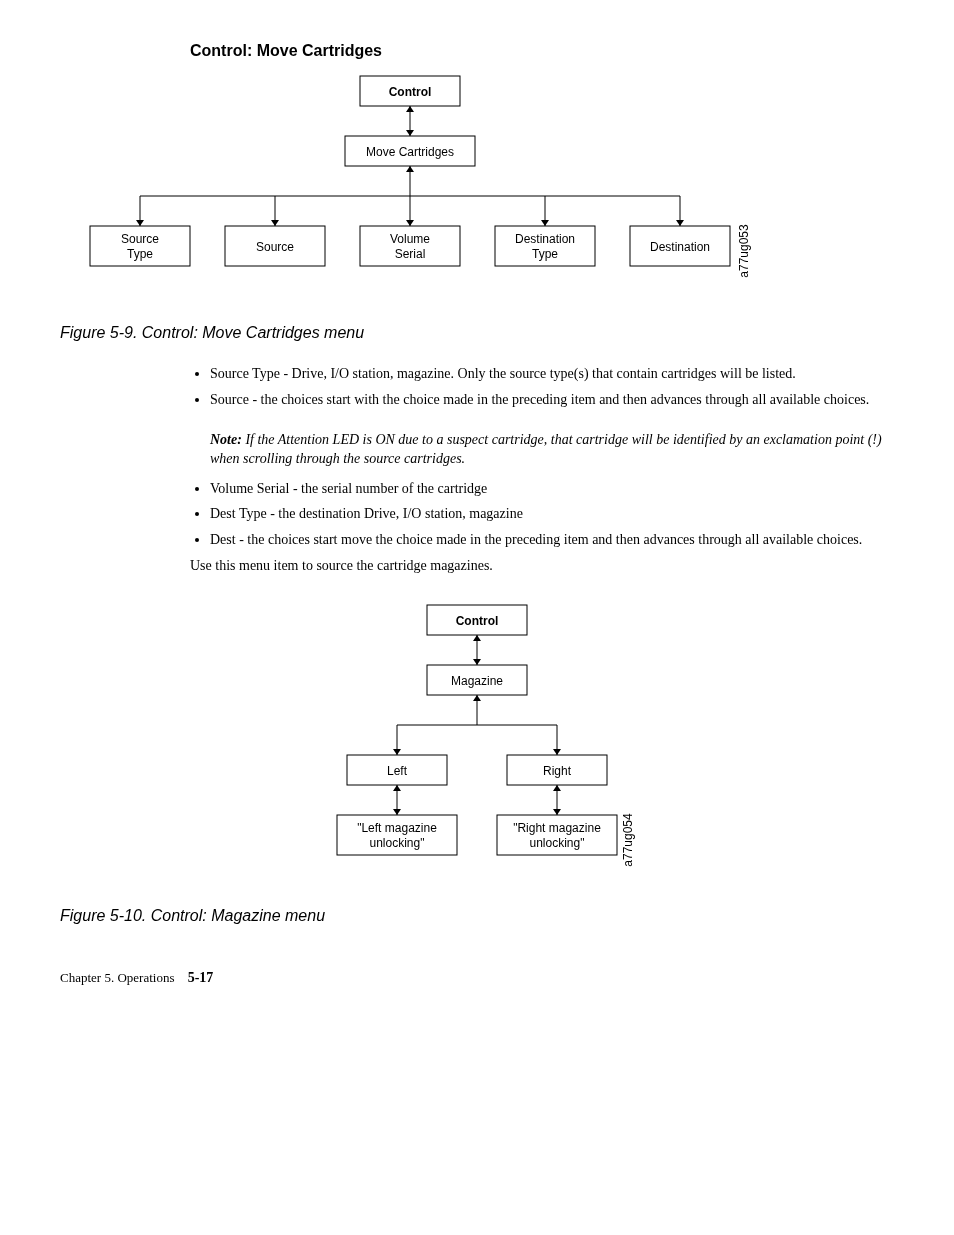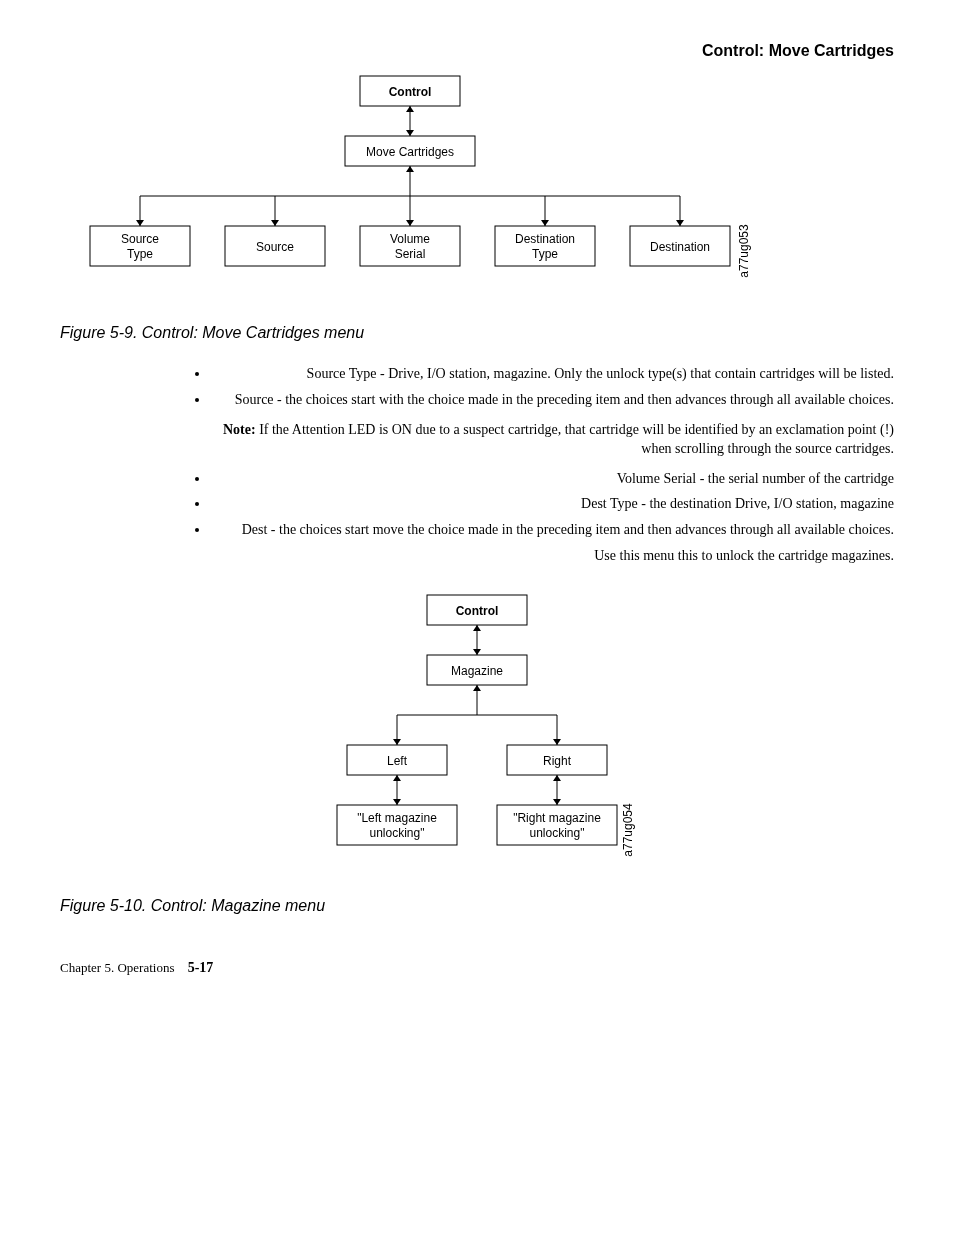--- a/index.html
+++ b/index.html
@@ -14,41 +14,41 @@
     font-family: Arial, Helvetica, sans-serif;
     font-weight: bold;
     font-size: 16px;
     margin-bottom: 4px;
   }
   .section-intro {
     margin-bottom: 20px;
   }
   .content-block {
     margin-left: 130px;
-    text-align: right;
   }
   .diagram {
     margin: 0 auto 20px auto;
   }
   .figure-caption {
     font-family: Arial, Helvetica, sans-serif;
     font-style: italic;
     font-size: 16px;
     margin: 10px 0 20px 0;
   }
   ul.bullets {
     list-style-type: disc;
     padding-left: 20px;
     margin: 6px 0;
   }
   ul.bullets li {
     margin-bottom: 6px;
   }
   .note-block {
-    margin: 10px 0 10px 20px;
+    margin: 20px 0 10px 20px;
+    font-style: italic;
   }
   .note-label {
     font-weight: bold;
   }
   .footer {
     margin-top: 40px;
     font-size: 13px;
   }
   .page-num {
     font-weight: bold;
@@ -113,34 +113,34 @@
   <rect x="570" y="160" width="100" height="40" fill="none" stroke="black"></rect>
   <text x="620" y="185" text-anchor="middle">Destination</text>
 
   <text x="688" y="185" text-anchor="middle" font-size="9" transform="rotate(-90 688 185)">a77ug053</text>
 </svg>
 
 <div class="figure-caption">Figure 5-9. Control: Move Cartridges menu</div>
 
 <div class="content-block">
   <ul class="bullets">
-    <li>Source Type - Drive, I/O station, magazine. Only the unlock type(s) that contain cartridges will be listed.</li>
+    <li>Source Type - Drive, I/O station, magazine. Only the source type(s) that contain cartridges will be listed.</li>
     <li>Source - the choices start with the choice made in the preceding item and then advances through all available choices.</li>
   </ul>
   <div class="note-block">
     <span class="note-label">Note:</span>
     <span>If the Attention LED is ON due to a suspect cartridge, that cartridge will be identified by an exclamation point (!) when scrolling through the source cartridges.</span>
   </div>
   <ul class="bullets">
     <li>Volume Serial - the serial number of the cartridge</li>
     <li>Dest Type - the destination Drive, I/O station, magazine</li>
     <li>Dest - the choices start move the choice made in the preceding item and then advances through all available choices.</li>
   </ul>
 
-  <div class="section-intro">Use this menu this to unlock the cartridge magazines.</div>
+  <div class="section-intro">Use this menu item to source the cartridge magazines.</div>
 </div>
 
 
 <svg class="diagram" width="400" height="300" viewBox="0 0 400 300" style="display:block;margin:0 auto;">
 
   <rect x="150" y="10" width="100" height="30" fill="none" stroke="black"></rect>
   <text x="200" y="30" text-anchor="middle" font-weight="bold">Control</text>
 
   <line x1="200" y1="40" x2="200" y2="70" stroke="black"></line>
   <polygon points="196,46 204,46 200,40" fill="black"></polygon>

